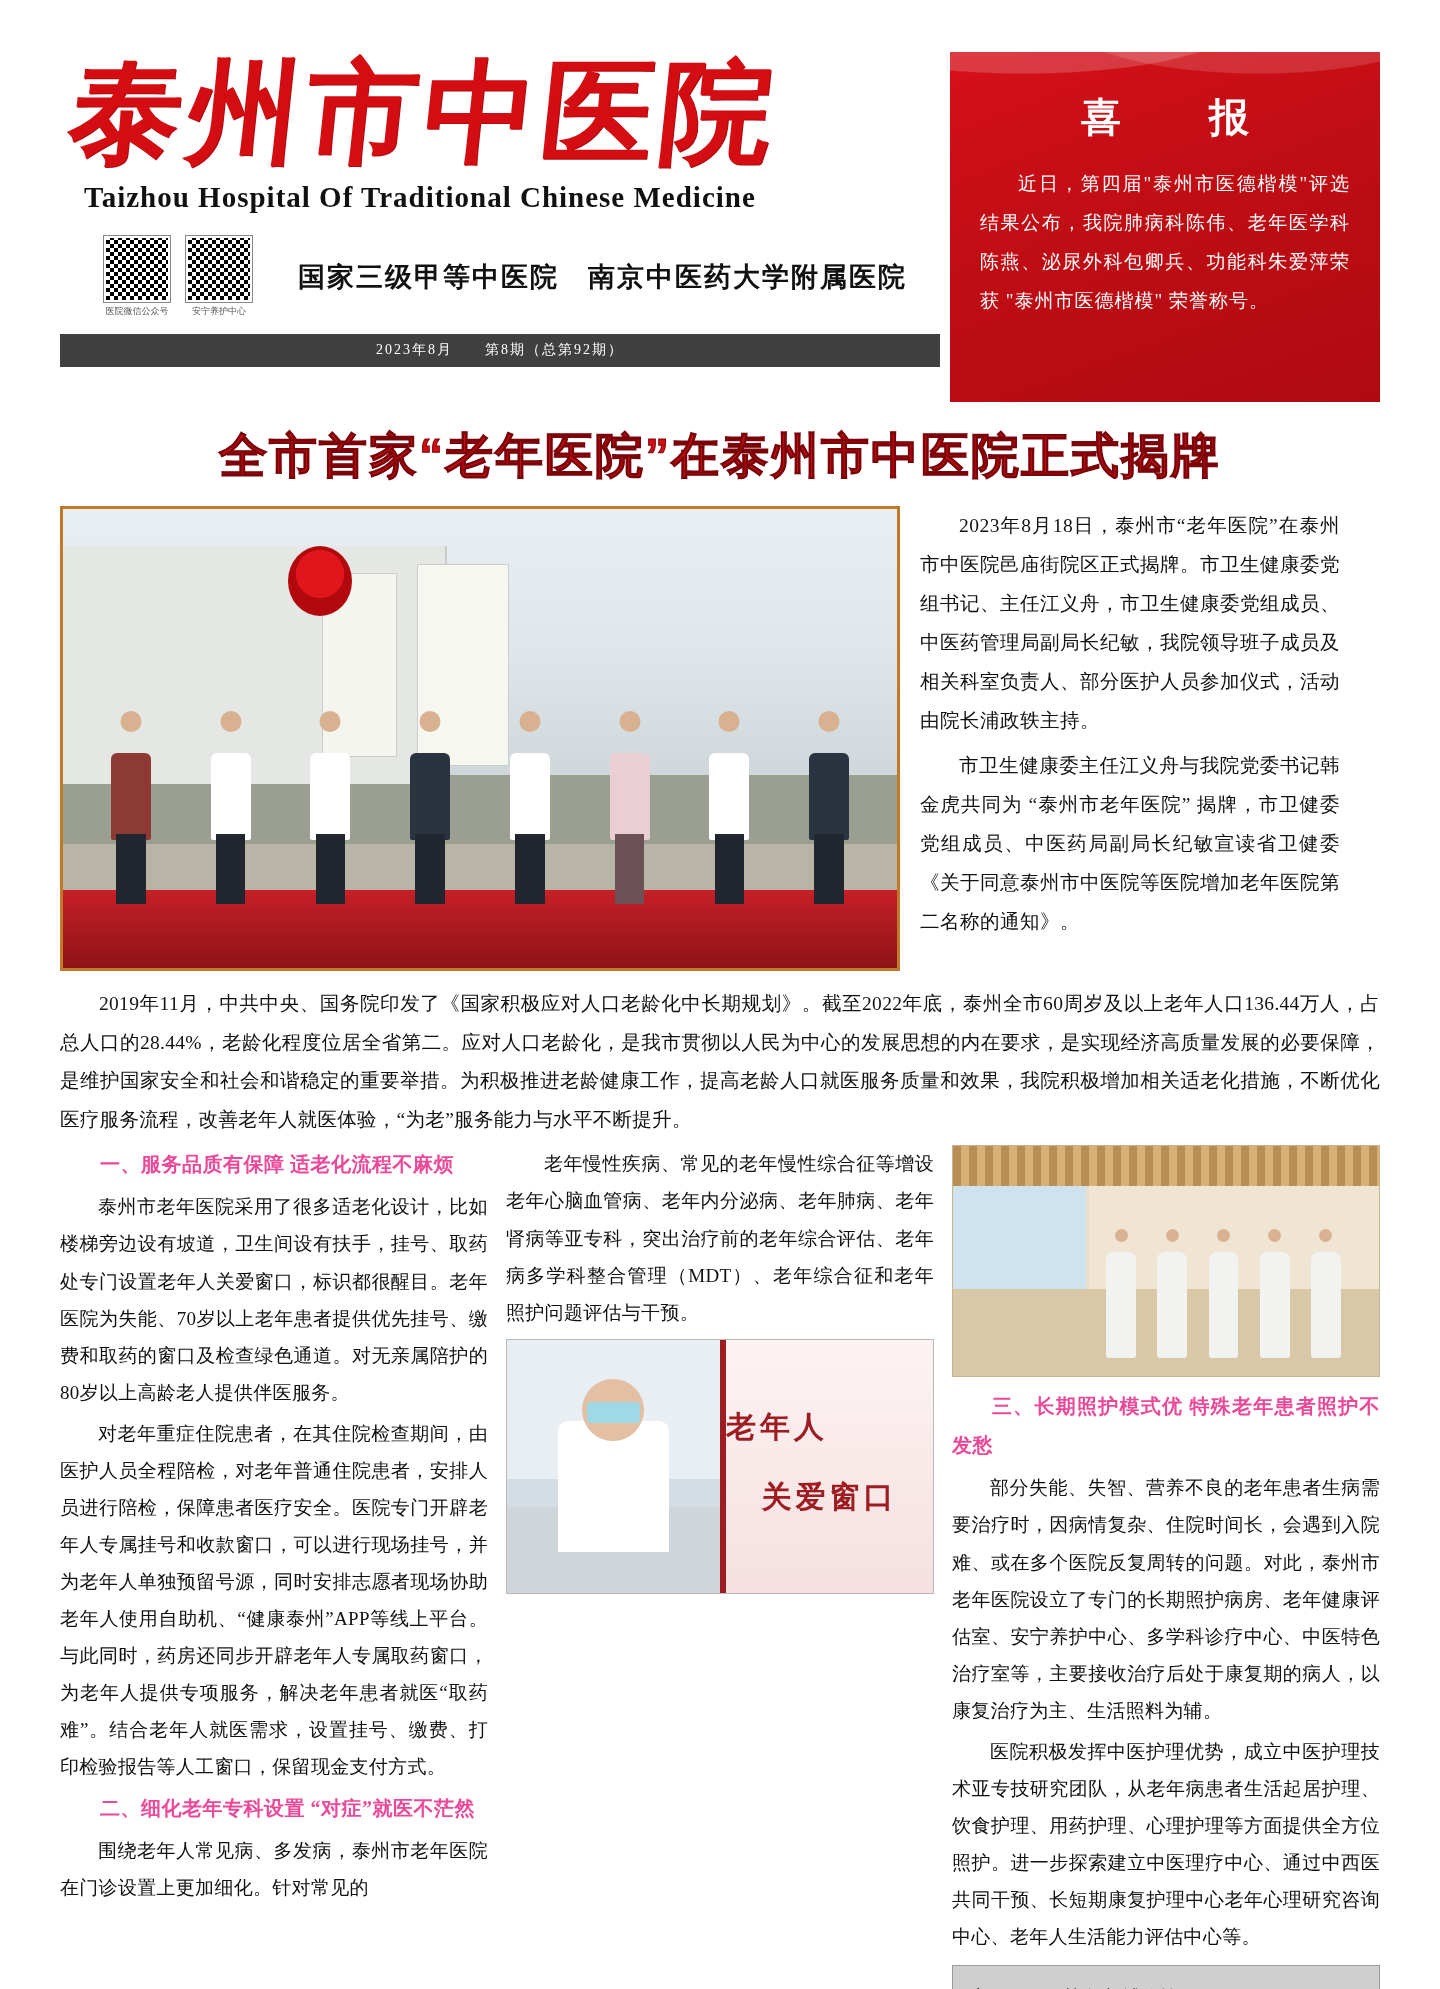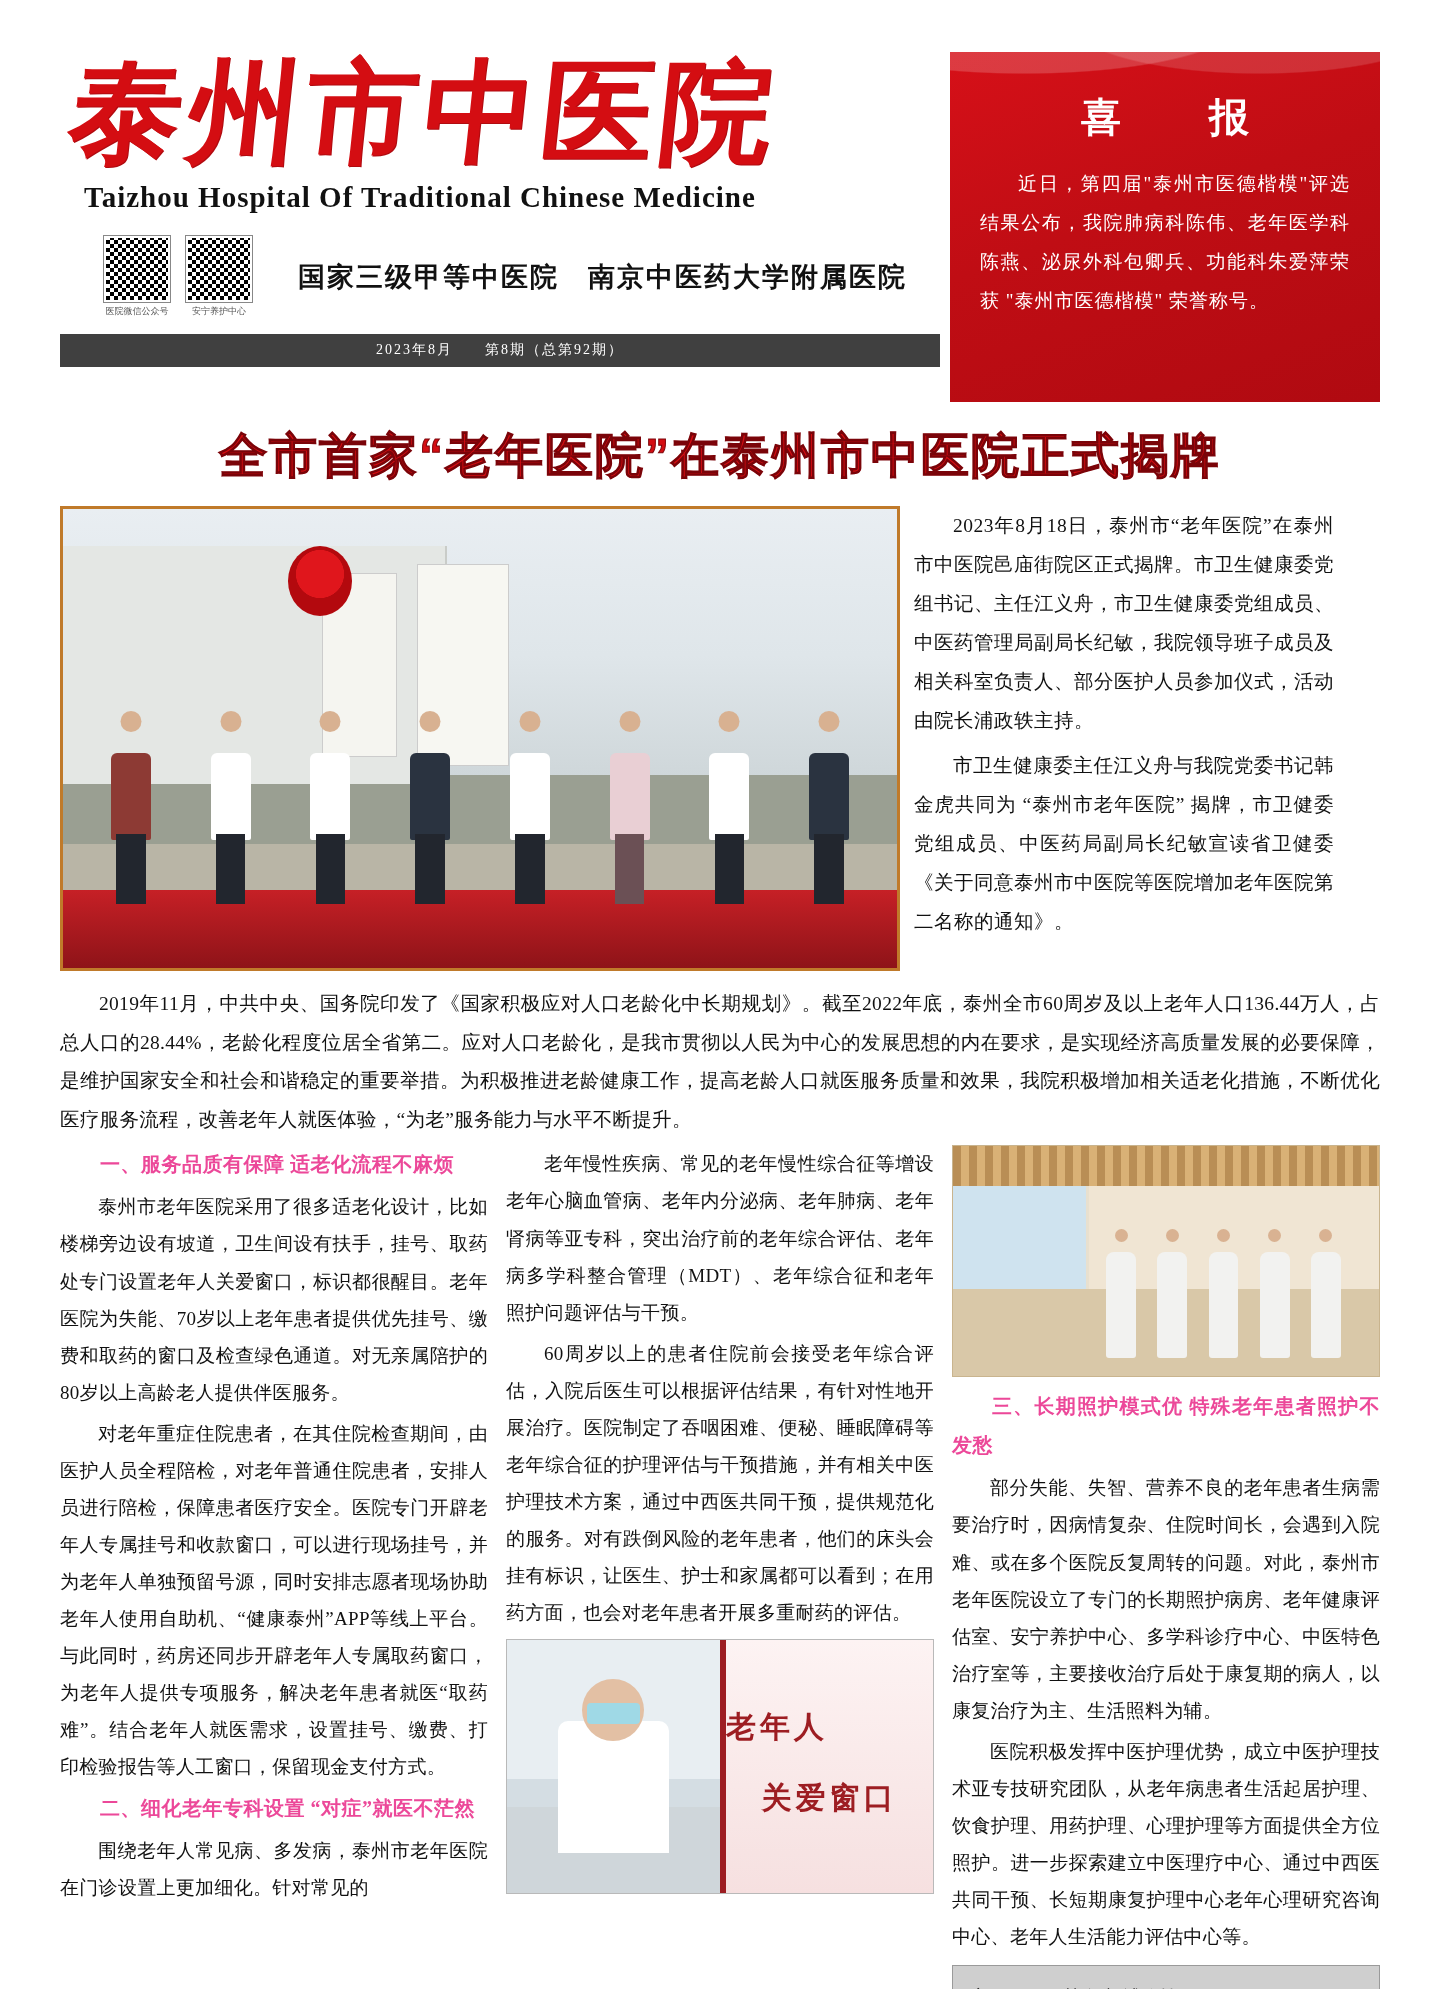--- a/index.html
+++ b/index.html
@@ -106,21 +106,21 @@
     text-align:center;
     font-size:48px;
     font-weight:bold;
     color:#d40d12;
     letter-spacing:2px;
     -webkit-text-stroke:1px #7a0409;
     font-family:"Liberation Sans", sans-serif;
   }
 
   
-  .top-area { display:flex; gap:14px; margin-top:18px; }
+  .top-area { display:flex; gap:20px; margin-top:18px; }
   .photo-main {
     width:840px; height:465px;
     border:3px solid #c07a2a;
     position:relative; overflow:hidden;
     background:linear-gradient(#cfe2f0 0 46%, #b7cfe0 46% 55%, #9a9f92 55% 100%);
   }
   .photo-main .bldg {
     position:absolute; left:0; top:0; width:100%; height:58%;
     background:
       linear-gradient(180deg,#e9eef2 0%,#dfe6ea 55%,#cfd7da 100%);
@@ -315,21 +315,20 @@
     <div class="col">
       <p class="sub-h">一、服务品质有保障 适老化流程不麻烦</p>
       <p>泰州市老年医院采用了很多适老化设计，比如楼梯旁边设有坡道，卫生间设有扶手，挂号、取药处专门设置老年人关爱窗口，标识都很醒目。老年医院为失能、70岁以上老年患者提供优先挂号、缴费和取药的窗口及检查绿色通道。对无亲属陪护的80岁以上高龄老人提供伴医服务。</p>
       <p>对老年重症住院患者，在其住院检查期间，由医护人员全程陪检，对老年普通住院患者，安排人员进行陪检，保障患者医疗安全。医院专门开辟老年人专属挂号和收款窗口，可以进行现场挂号，并为老年人单独预留号源，同时安排志愿者现场协助老年人使用自助机、“健康泰州”APP等线上平台。与此同时，药房还同步开辟老年人专属取药窗口，为老年人提供专项服务，解决老年患者就医“取药难”。结合老年人就医需求，设置挂号、缴费、打印检验报告等人工窗口，保留现金支付方式。</p>
       <p class="sub-h">二、细化老年专科设置 “对症”就医不茫然</p>
       <p>围绕老年人常见病、多发病，泰州市老年医院在门诊设置上更加细化。针对常见的</p>
     </div>
 
     <div class="col">
       <p>老年慢性疾病、常见的老年慢性综合征等增设老年心脑血管病、老年内分泌病、老年肺病、老年肾病等亚专科，突出治疗前的老年综合评估、老年病多学科整合管理（MDT）、老年综合征和老年照护问题评估与干预。</p>
-      <p>60周岁以上的患者住院前会接受老年综合评估，入院后医生可以根据评估结果，有针对性地开展治疗。医院制定了吞咽困难、便秘、睡眠障碍等老年综合征的护理评估与干预措施，并有相关中医护理技术方案，通过中西医共同干预，提供规范化的服务。对有跌倒风险的老年患者，他们的床头会挂有标识，让医生、护士和家属都可以看到；在用药方面，也会对老年患者开展多重耐药的评估。</p>
 
       <div class="photo-window">
         <div class="desk"></div>
         <div class="nurse">
             <span class="mask"></span>
           </div>
         <div class="panel">
           <div class="panel-t">老年人</div>
           <div class="panel-t2">关爱窗口</div>
         </div>

